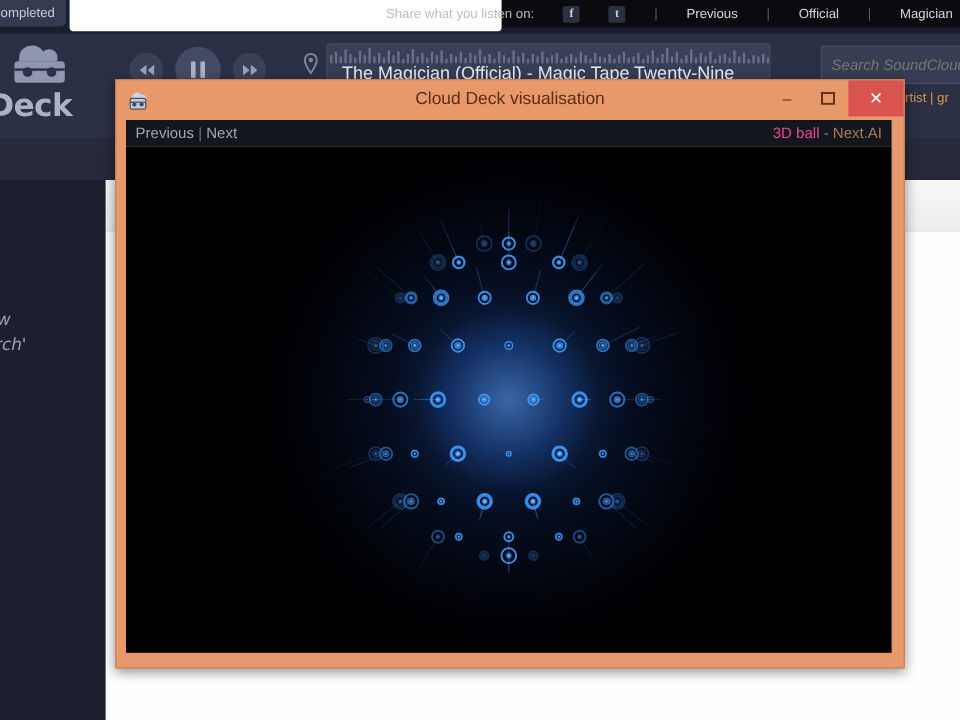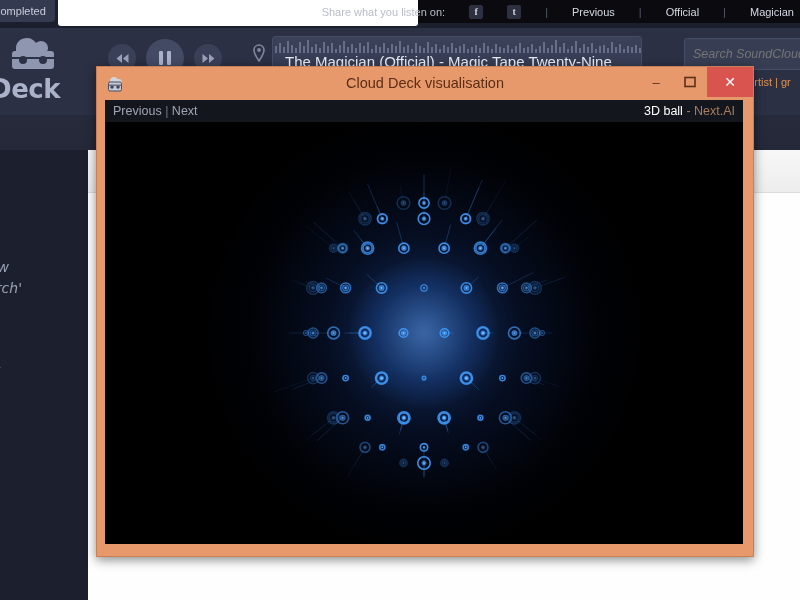--- a/index.html
+++ b/index.html
@@ -74,21 +74,21 @@
   .app-icon{position:absolute;left:9px;top:8px;width:18px;height:18px;}
   .win-title{position:absolute;left:0;right:0;top:8px;text-align:center;color:#5a2d15;font-size:14.5px;}
   .win-btns{position:absolute;right:0;top:0;height:30px;display:flex;align-items:stretch;}
   .wbtn{width:34px;display:flex;align-items:center;justify-content:center;color:#5d3018;font-size:13px;}
   .wbtn.close{background:#d9534f;color:#fff;width:46px;font-size:14px;}
   .toolbar{position:absolute;left:8px;top:33px;width:638px;height:22px;background:#14161e;
      display:flex;align-items:center;justify-content:space-between;padding:0 8px;box-sizing:border-box;}
   .toolbar .left{color:#9fa5b4;font-size:12.5px;}
   .toolbar .left .sep{color:#6d7384;}
   .toolbar .right{font-size:12.5px;color:#a97c5c;}
-  .toolbar .right b{color:#ffffff;font-weight:normal;text-align:center;}
+  .toolbar .right b{color:#ec4899;font-weight:normal;text-align:center;}
   .canvas{position:absolute;left:8px;top:55px;width:638px;height:422px;background:#000;overflow:hidden;}
   .glow{position:absolute;left:50%;top:50%;transform:translate(-50%,-50%);
      width:430px;height:430px;border-radius:50%;
      background:radial-gradient(circle,rgba(40,95,190,.55) 0%,rgba(18,45,110,.30) 32%,rgba(6,16,48,.12) 58%,rgba(0,0,0,0) 74%);}
   .core{position:absolute;left:50%;top:50%;transform:translate(-50%,-50%);
      width:150px;height:150px;border-radius:50%;
      background:radial-gradient(circle,rgba(110,175,255,.40) 0%,rgba(40,100,200,.22) 45%,rgba(0,0,0,0) 72%);}
   #viz-svg{position:absolute;left:0;top:0;width:638px;height:422px;}
 </style>
 </head>

